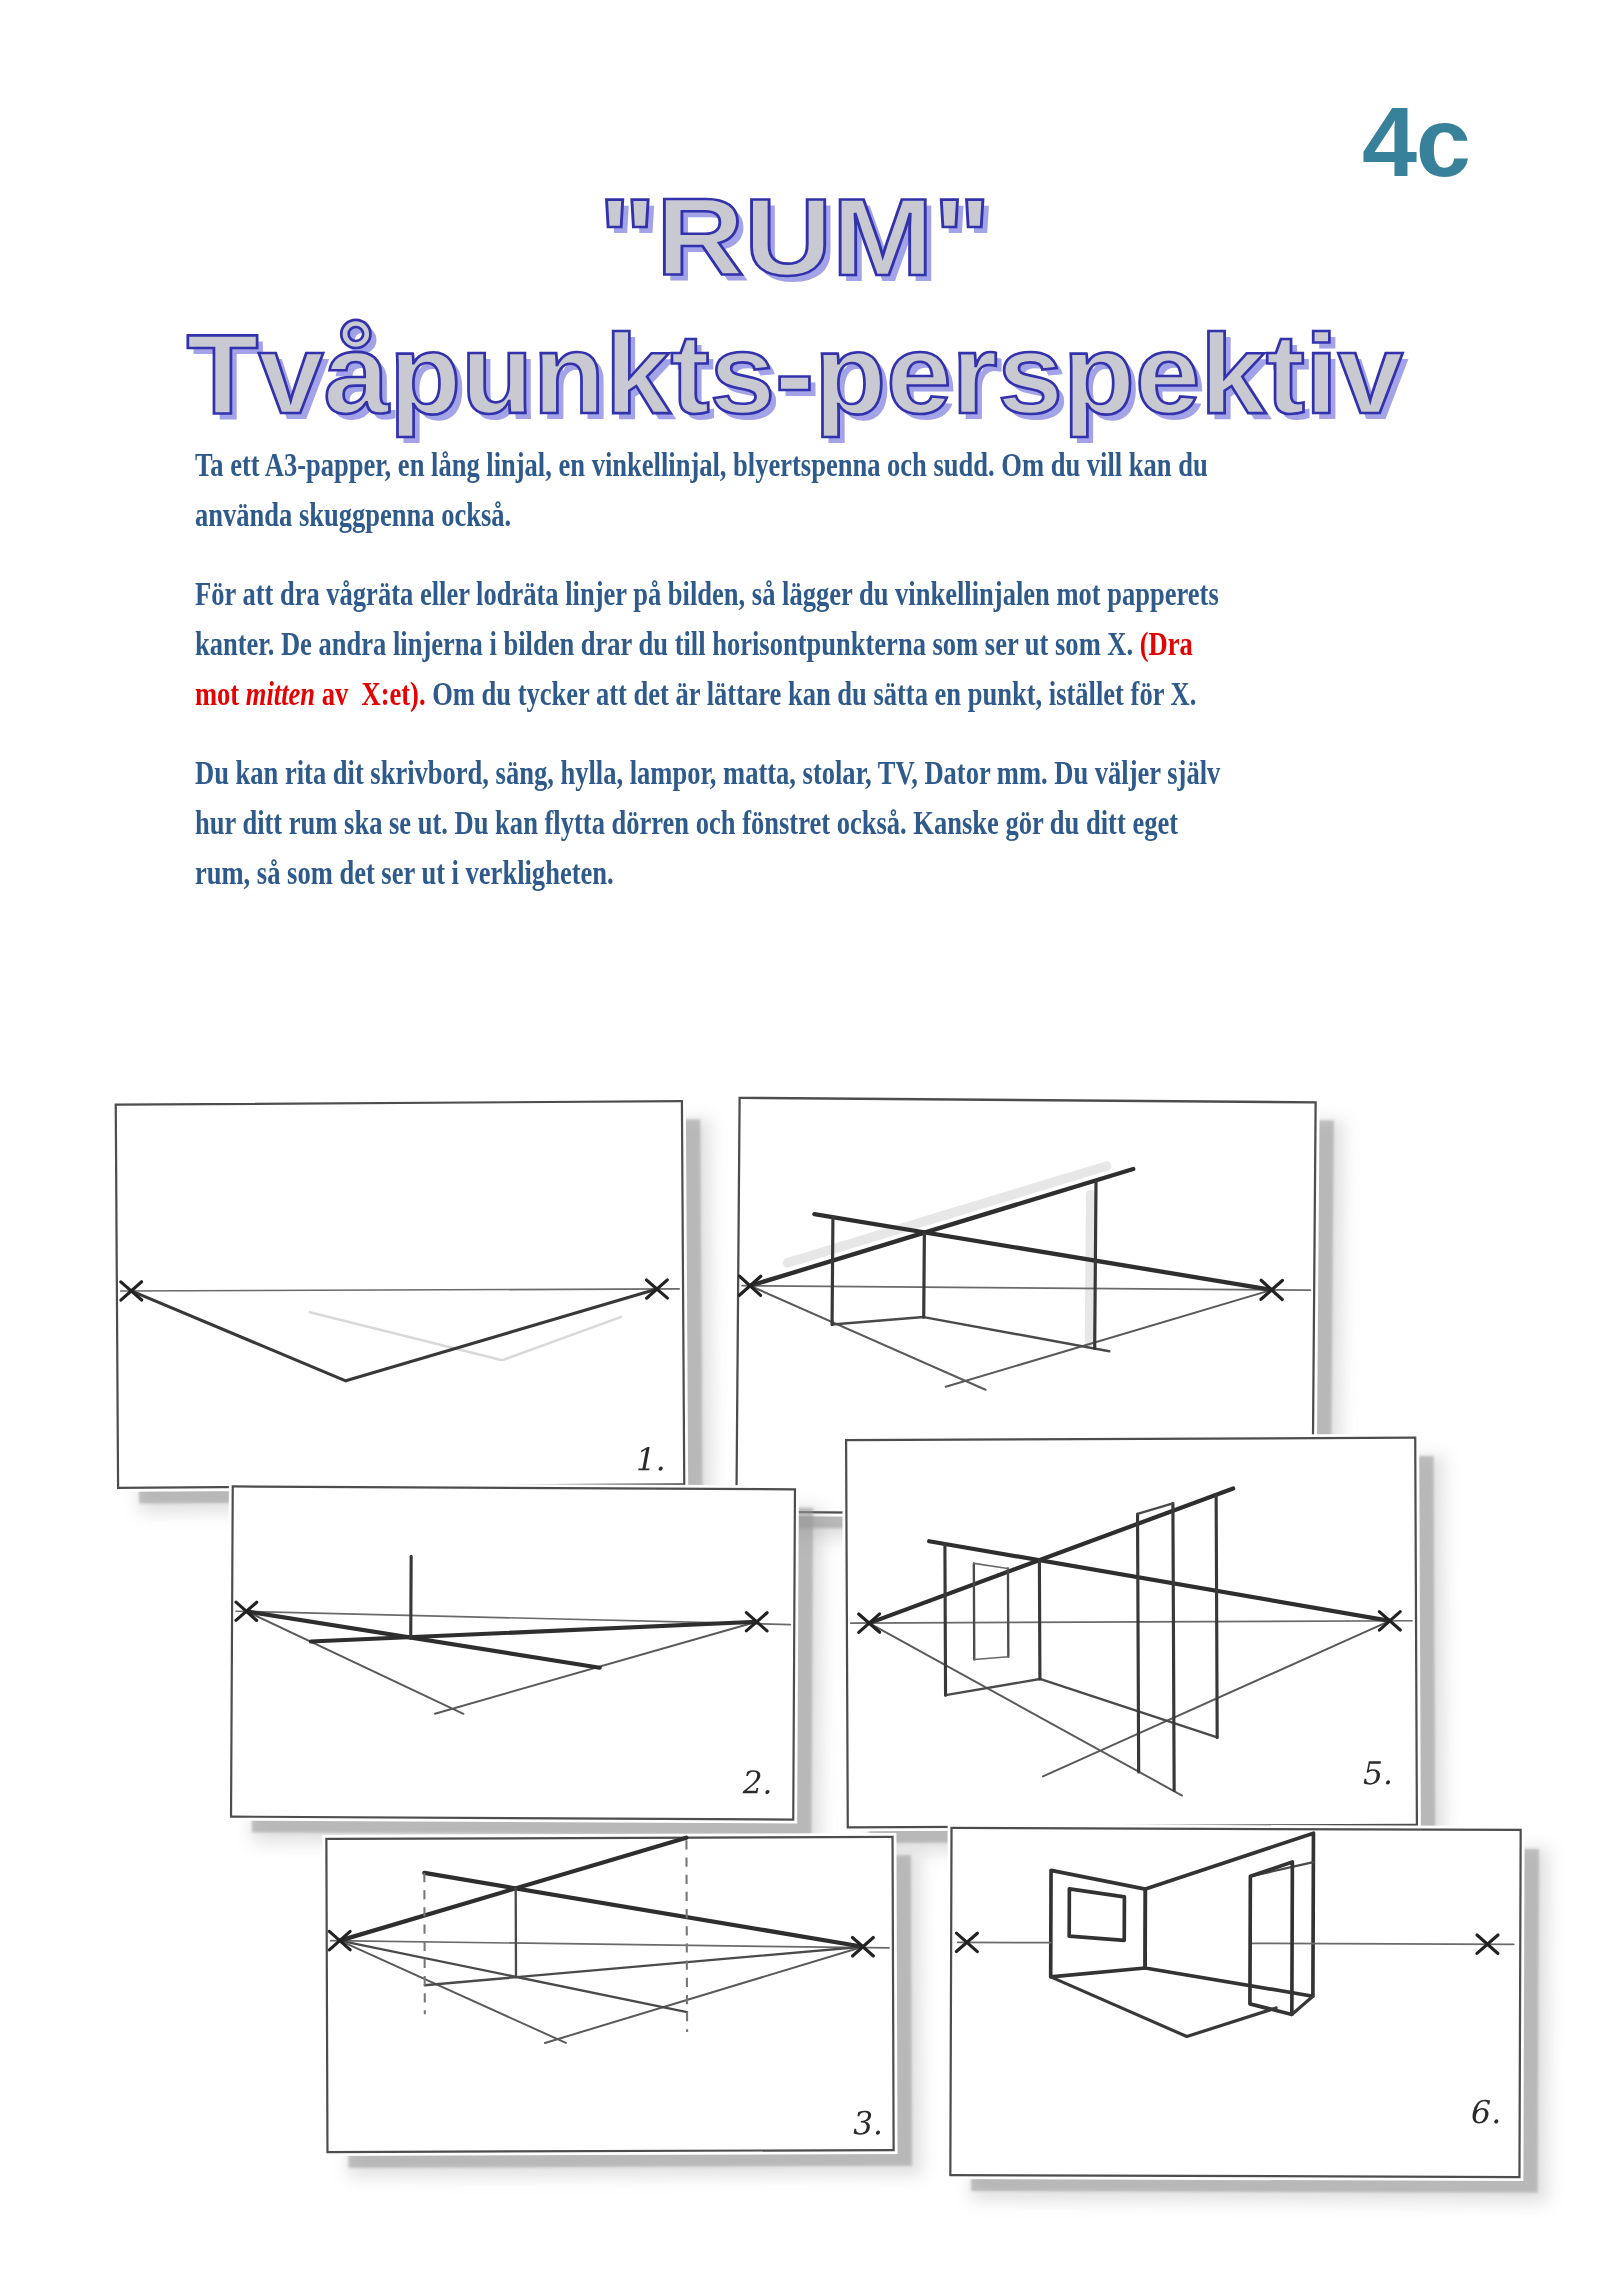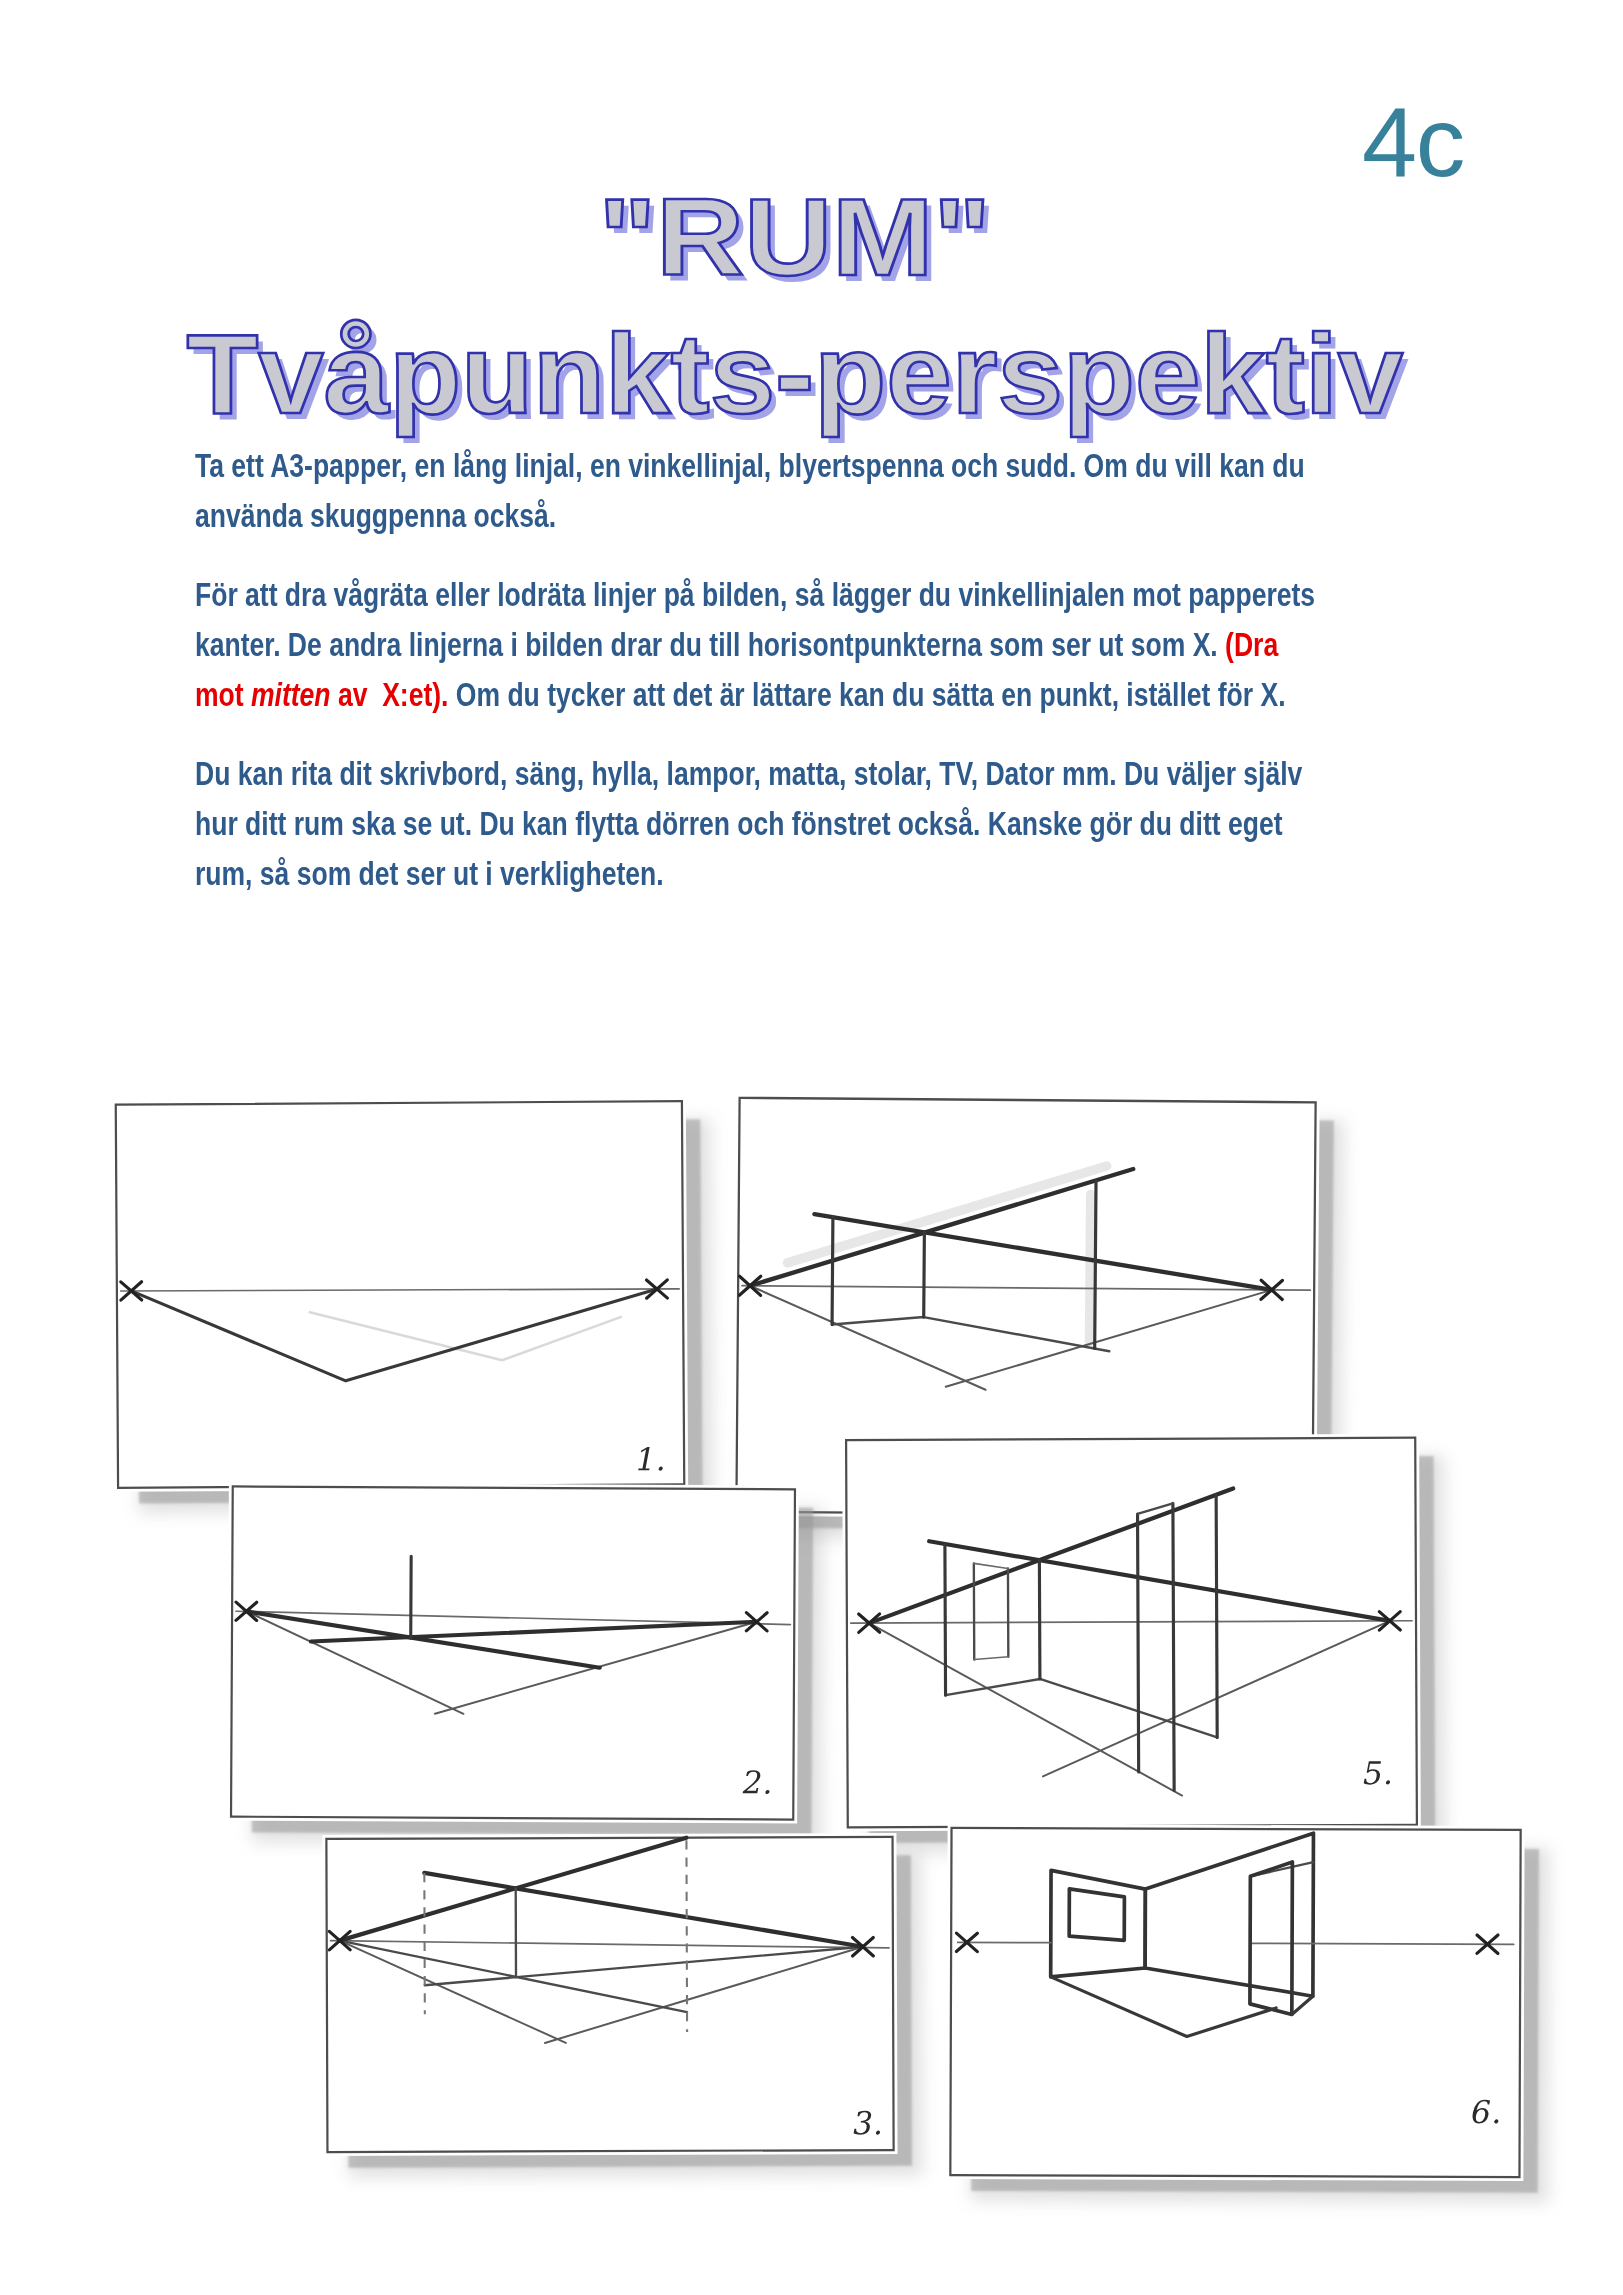--- a/index.html
+++ b/index.html
@@ -1,25 +1,25 @@
 <!DOCTYPE html>
 <html style="font-size:10.5px"><head>
 <meta charset="utf-8">
 <style>
   html,body{margin:0;padding:0;}
   body{width:1623px;height:2295px;position:relative;background:#ffffff;
        font-family:"Liberation Sans", sans-serif;overflow:hidden;}
 
-  #badge{position:absolute;left:1362px;top:92px;font-size:99px;font-weight:normal;
+  #badge{position:absolute;left:1362px;top:92px;font-size:99px;font-weight:bold;
          color:#37819b;letter-spacing:-1.3px;line-height:1;}
 
   #title-svg{position:absolute;left:0;top:0;}
 
   #paragraphs{position:absolute;left:195px;top:440px;width:1308px;}
-  .para{margin:0 0 29px 0;}
+  .para{margin:0 0 29px 0;font-family:Liberation Serif, serif;}
   .tline{font-size:34px;font-weight:bold;line-height:50px;white-space:nowrap;
          transform:scaleX(.78);transform-origin:left center;}
   .seg-b{color:#2e5a8c;}
   .seg-r{color:#e60000;}
   .seg-ri{color:#e60000;font-style:italic;}
 
   .paper{position:absolute;background:#ffffff;
          box-shadow:19.6px 17px 2.6px -5.2px rgba(150,150,150,.55), 25px 22px 15.7px rgba(150,150,150,.28);}
   .r1{transform:rotate(-0.35deg);}
   .r2{transform:rotate(0.3deg);}

